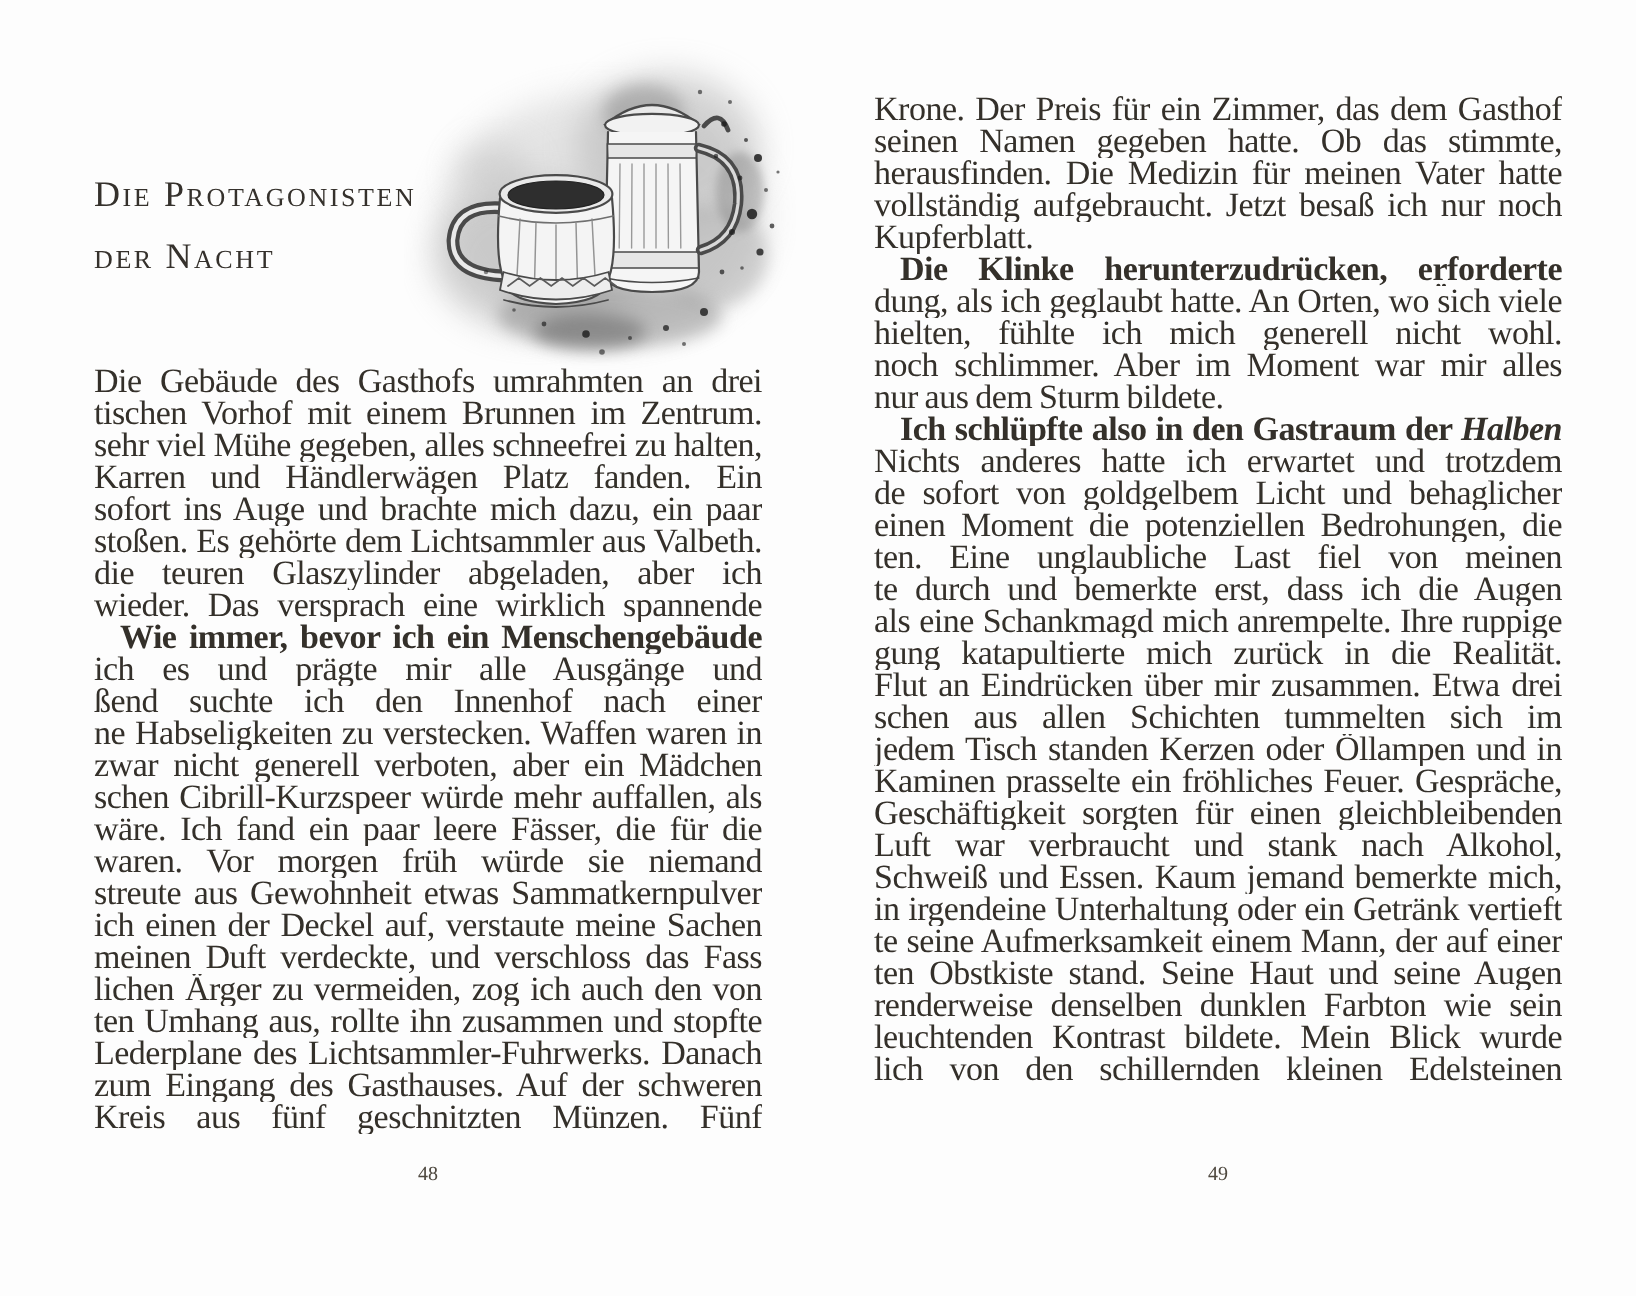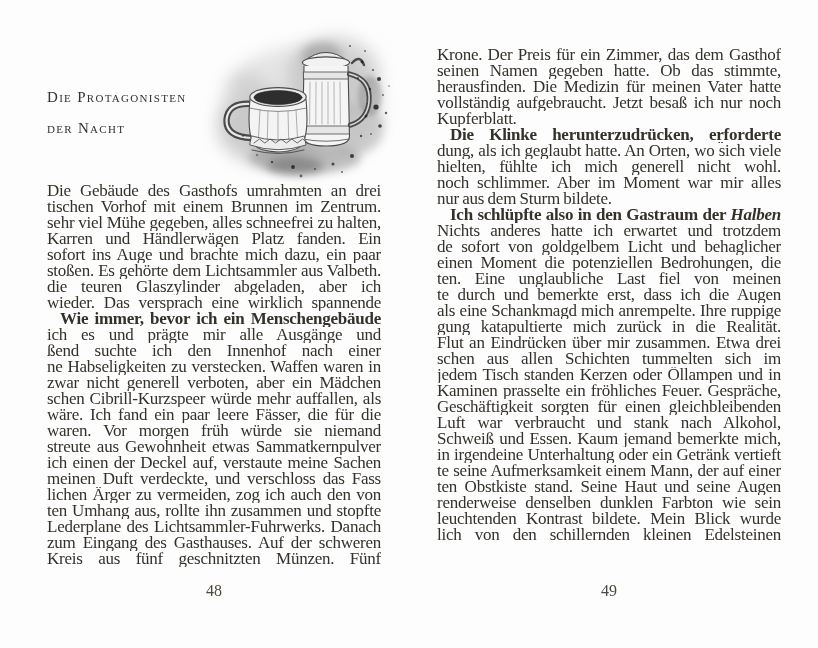--- a/index.html
+++ b/index.html
@@ -8,21 +8,21 @@
     background:#fdfdfd;
     font-family:"Liberation Serif", serif;
     position:relative;
     overflow:hidden;
   }
   .spread { position:absolute; inset:0; background:#fdfdfd; }
 
   .chapter-heading {
     position:absolute; left:47px; top:82px; width:210px;
     font-variant:small-caps;
-    font-size:15px; line-height:31px; letter-spacing:1.3px;
+    font-size:18px; line-height:31px; letter-spacing:1.3px;
     color:#35312c; font-weight:400;
   }
 
   .illustration { position:absolute; left:202px; top:16px; width:196px; height:170px; }
 
   .body-col {
     position:absolute;
     font-size:17px; line-height:16px;
     letter-spacing:-0.25px; word-spacing:-0.6px;
     color:#34302a;
@@ -35,21 +35,21 @@
     text-align-last:justify;
     height:16px; overflow:hidden;
     white-space:normal;
   }
   .tline-end { text-align-last:left; }
   .tline-indent { text-indent:13px;font-weight:bold; }
   .tline i { font-style:italic; }
 
   .pagenum {
     position:absolute; top:582px;
-    font-size:16px; color:#4e483f; text-align:center;
+    font-size:10px; color:#4e483f; text-align:center;
   }
   .pagenum-left  { left:47px;  width:334px; }
   .pagenum-right { left:437px; width:344px; }
 </style>
 </head>
 <body>
 
 <div class="spread">
 
   <div class="chapter-heading">

